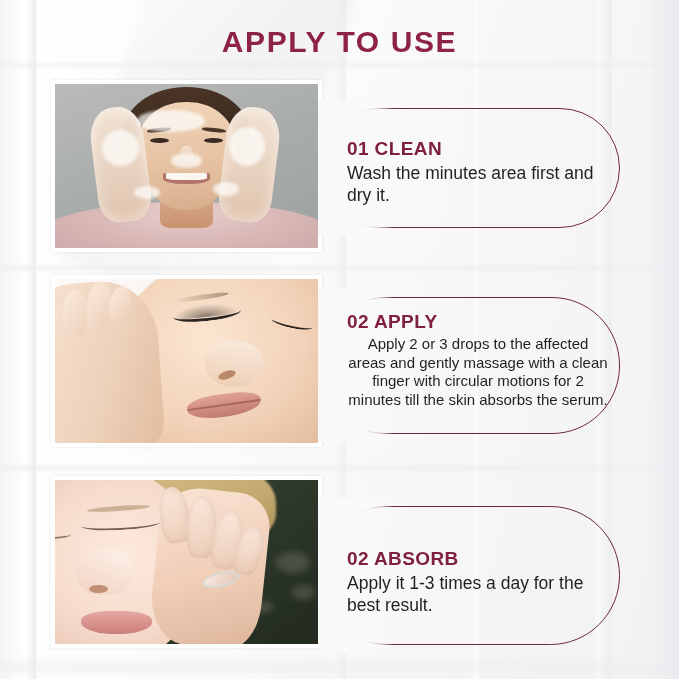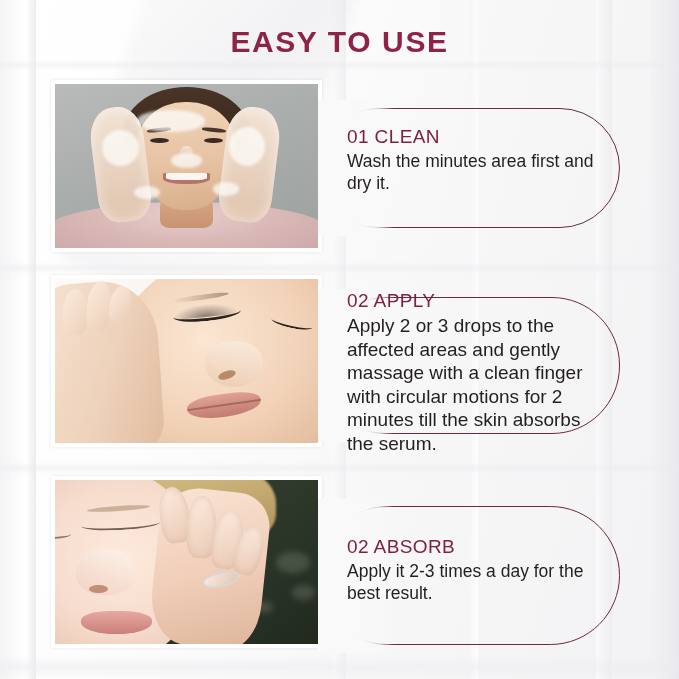--- a/index.html
+++ b/index.html
@@ -290,62 +290,62 @@
         rgba(249,249,250,0.75) 80%,
         rgba(249,249,250,0.0) 100%);
   }
   .mask-1 { top: 100px; height: 136px; }
   .mask-2 { top: 289px; height: 153px; }
   .mask-3 { top: 498px; height: 155px; }
 
   
   .card-text { position: absolute; left: 347px; }
   .ct-1 { top: 126px; width: 250px; }
-  .ct-2 { top: 290px; width: 262px; }
+  .ct-2 { top: 299px; width: 262px; }
   .ct-3 { top: 536px; width: 252px; }
 
   .step-head {
     color: #802041;
-    font-weight: normal;
+    font-weight: bold;
     letter-spacing: 0.4px;
-    margin: 0 0 2px 0;
+    margin: 12px 0 2px 0;
     font-family: "Liberation Sans", sans-serif;
   }
   .ct-1 .step-head, .ct-3 .step-head { font-size: 19px; }
   .ct-2 .step-head { font-size: 19px; }
 
   .step-body {
     color: #241f1f;
     margin: 0;
     font-family: "Liberation Sans", sans-serif;
   }
   .ct-1 .step-body { font-size: 17.5px; line-height: 1.28; }
   .ct-3 .step-body { font-size: 17.5px; line-height: 1.28; }
-  .ct-2 .step-body { font-size: 19px; line-height: 1.24; }
+  .ct-2 .step-body { font-size: 15px; line-height: 1.24; text-align: center; }
 </style>
 </head>
 <body>
 
 <div class="poster">
 
   <div class="bg-layer">
     <div class="bg-panel bg-p1"></div>
     <div class="bg-panel bg-p2"></div>
     <div class="bg-panel bg-p3"></div>
     <div class="bg-panel bg-p4"></div>
     <div class="bg-panel bg-p5"></div>
     <div class="bg-panel bg-p6"></div>
     <div class="bg-band bg-b1"></div>
     <div class="bg-band bg-b2"></div>
     <div class="bg-band bg-b3"></div>
     <div class="bg-band bg-b4"></div>
     <div class="bg-diag"></div>
   </div>
 
-  <div class="title">EASY TO USE</div>
+  <div class="title">APPLY TO USE</div>
 
   <div class="photo photo-1">
     <div class="ph-inner">
       <div class="p1-bg"></div>
       <div class="p1-shirt"></div>
       <div class="p1-neck"></div>
       <div class="p1-hair"></div>
       <div class="p1-face"></div>
       <div class="p1-brow l"></div>
       <div class="p1-brow r"></div>
@@ -422,16 +422,16 @@
     <p class="step-body">Wash the minutes area first and dry it.</p>
   </div>
 
   <div class="card-text ct-2">
     <p class="step-head">02 APPLY</p>
     <p class="step-body">Apply 2 or 3 drops to the affected areas and gently massage with a clean finger with circular motions for 2 minutes till the skin absorbs the serum.</p>
   </div>
 
   <div class="card-text ct-3">
     <p class="step-head">02 ABSORB</p>
-    <p class="step-body">Apply it 2-3 times a day for the best result.</p>
+    <p class="step-body">Apply it 1-3 times a day for the best result.</p>
   </div>
 
 </div>
 
 </body></html>

